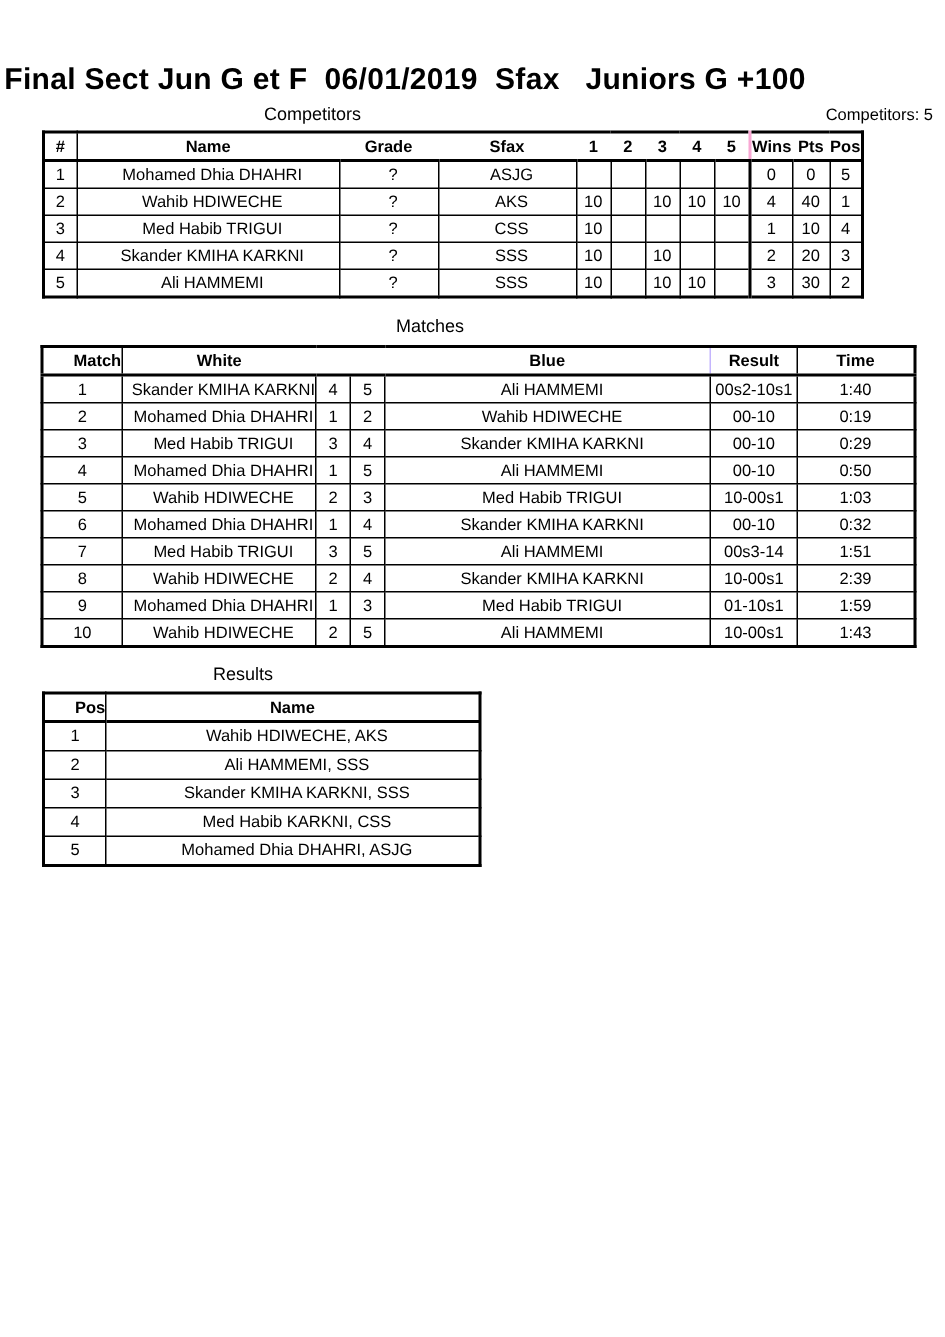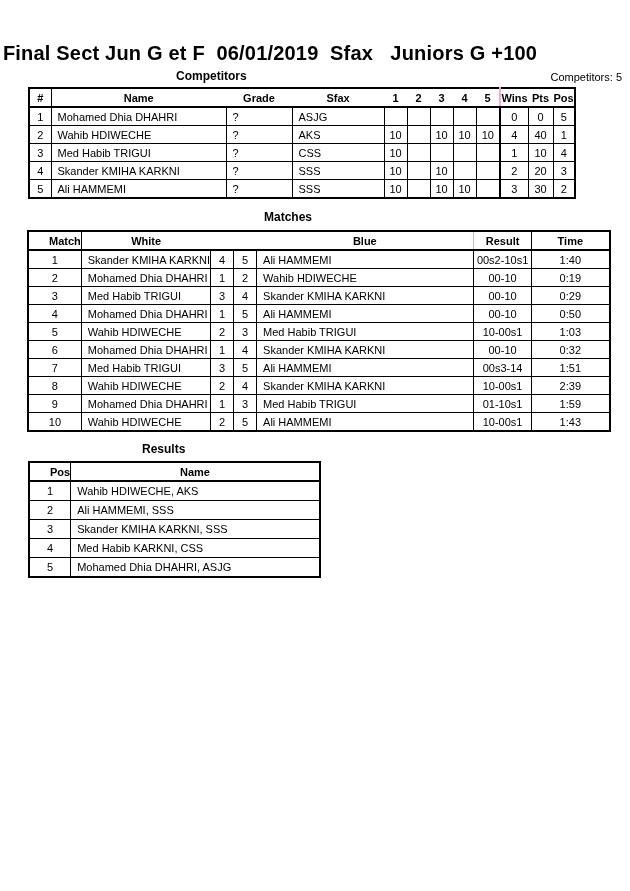--- a/index.html
+++ b/index.html
@@ -5,41 +5,41 @@
   html,body{margin:0;padding:0;}
   body{
     width:630px;height:891px;background:#ffffff;position:relative;
     font-family:"Liberation Sans", sans-serif;color:#000;
     -webkit-font-smoothing:antialiased;
   }
   .page-title{
     position:absolute;top:42px;left:0;width:540px;text-align:center;
     font-size:20px;font-weight:bold;white-space:pre;letter-spacing:0.2px;
   }
-  .section-label{position:absolute;font-size:12px;font-weight:bold;}
+  .section-label{position:absolute;font-size:12px;font-weight:normal;}
   .label-competitors{top:69px;left:176px;}
   .label-matches{top:210px;left:264px;}
   .label-results{top:442px;left:142px;}
   .competitors-count{position:absolute;top:71px;right:8px;font-size:11px;}
 
   table{
     position:absolute;border-collapse:collapse;table-layout:fixed;
     border:2px solid #000;font-size:11px;
   }
   td,th{overflow:hidden;white-space:nowrap;padding:0;}
   td{border:1px solid #000;height:17px;}
   thead th{border:none;border-bottom:2px solid #000;height:17px;font-weight:bold;}
 
   .t-competitors{left:28px;top:87px;}
   .t-matches{left:27px;top:230px;}
   .t-results{left:28px;top:461px;}
   .t-results td{height:18px;}
 
   .c-center{text-align:center;}
-  .c-left{text-align:left;padding-left:6px;}
+  .c-left{text-align:center;padding-left:6px;}
   .thickL{border-left:2px solid #000 !important;}
   th.h-divR{border-right:1px solid #000;}
   th.h-divL{border-left:1px solid #c4b5fd;}
   th.h-thickL{border-left:2px solid #f9a8d4;}
   th.h-left{text-align:center;padding-left:20px;}
 </style>
 </head>
 <body>
 
 <div class="page-title">Final Sect Jun G et F  06/01/2019  Sfax   Juniors G +100</div>

